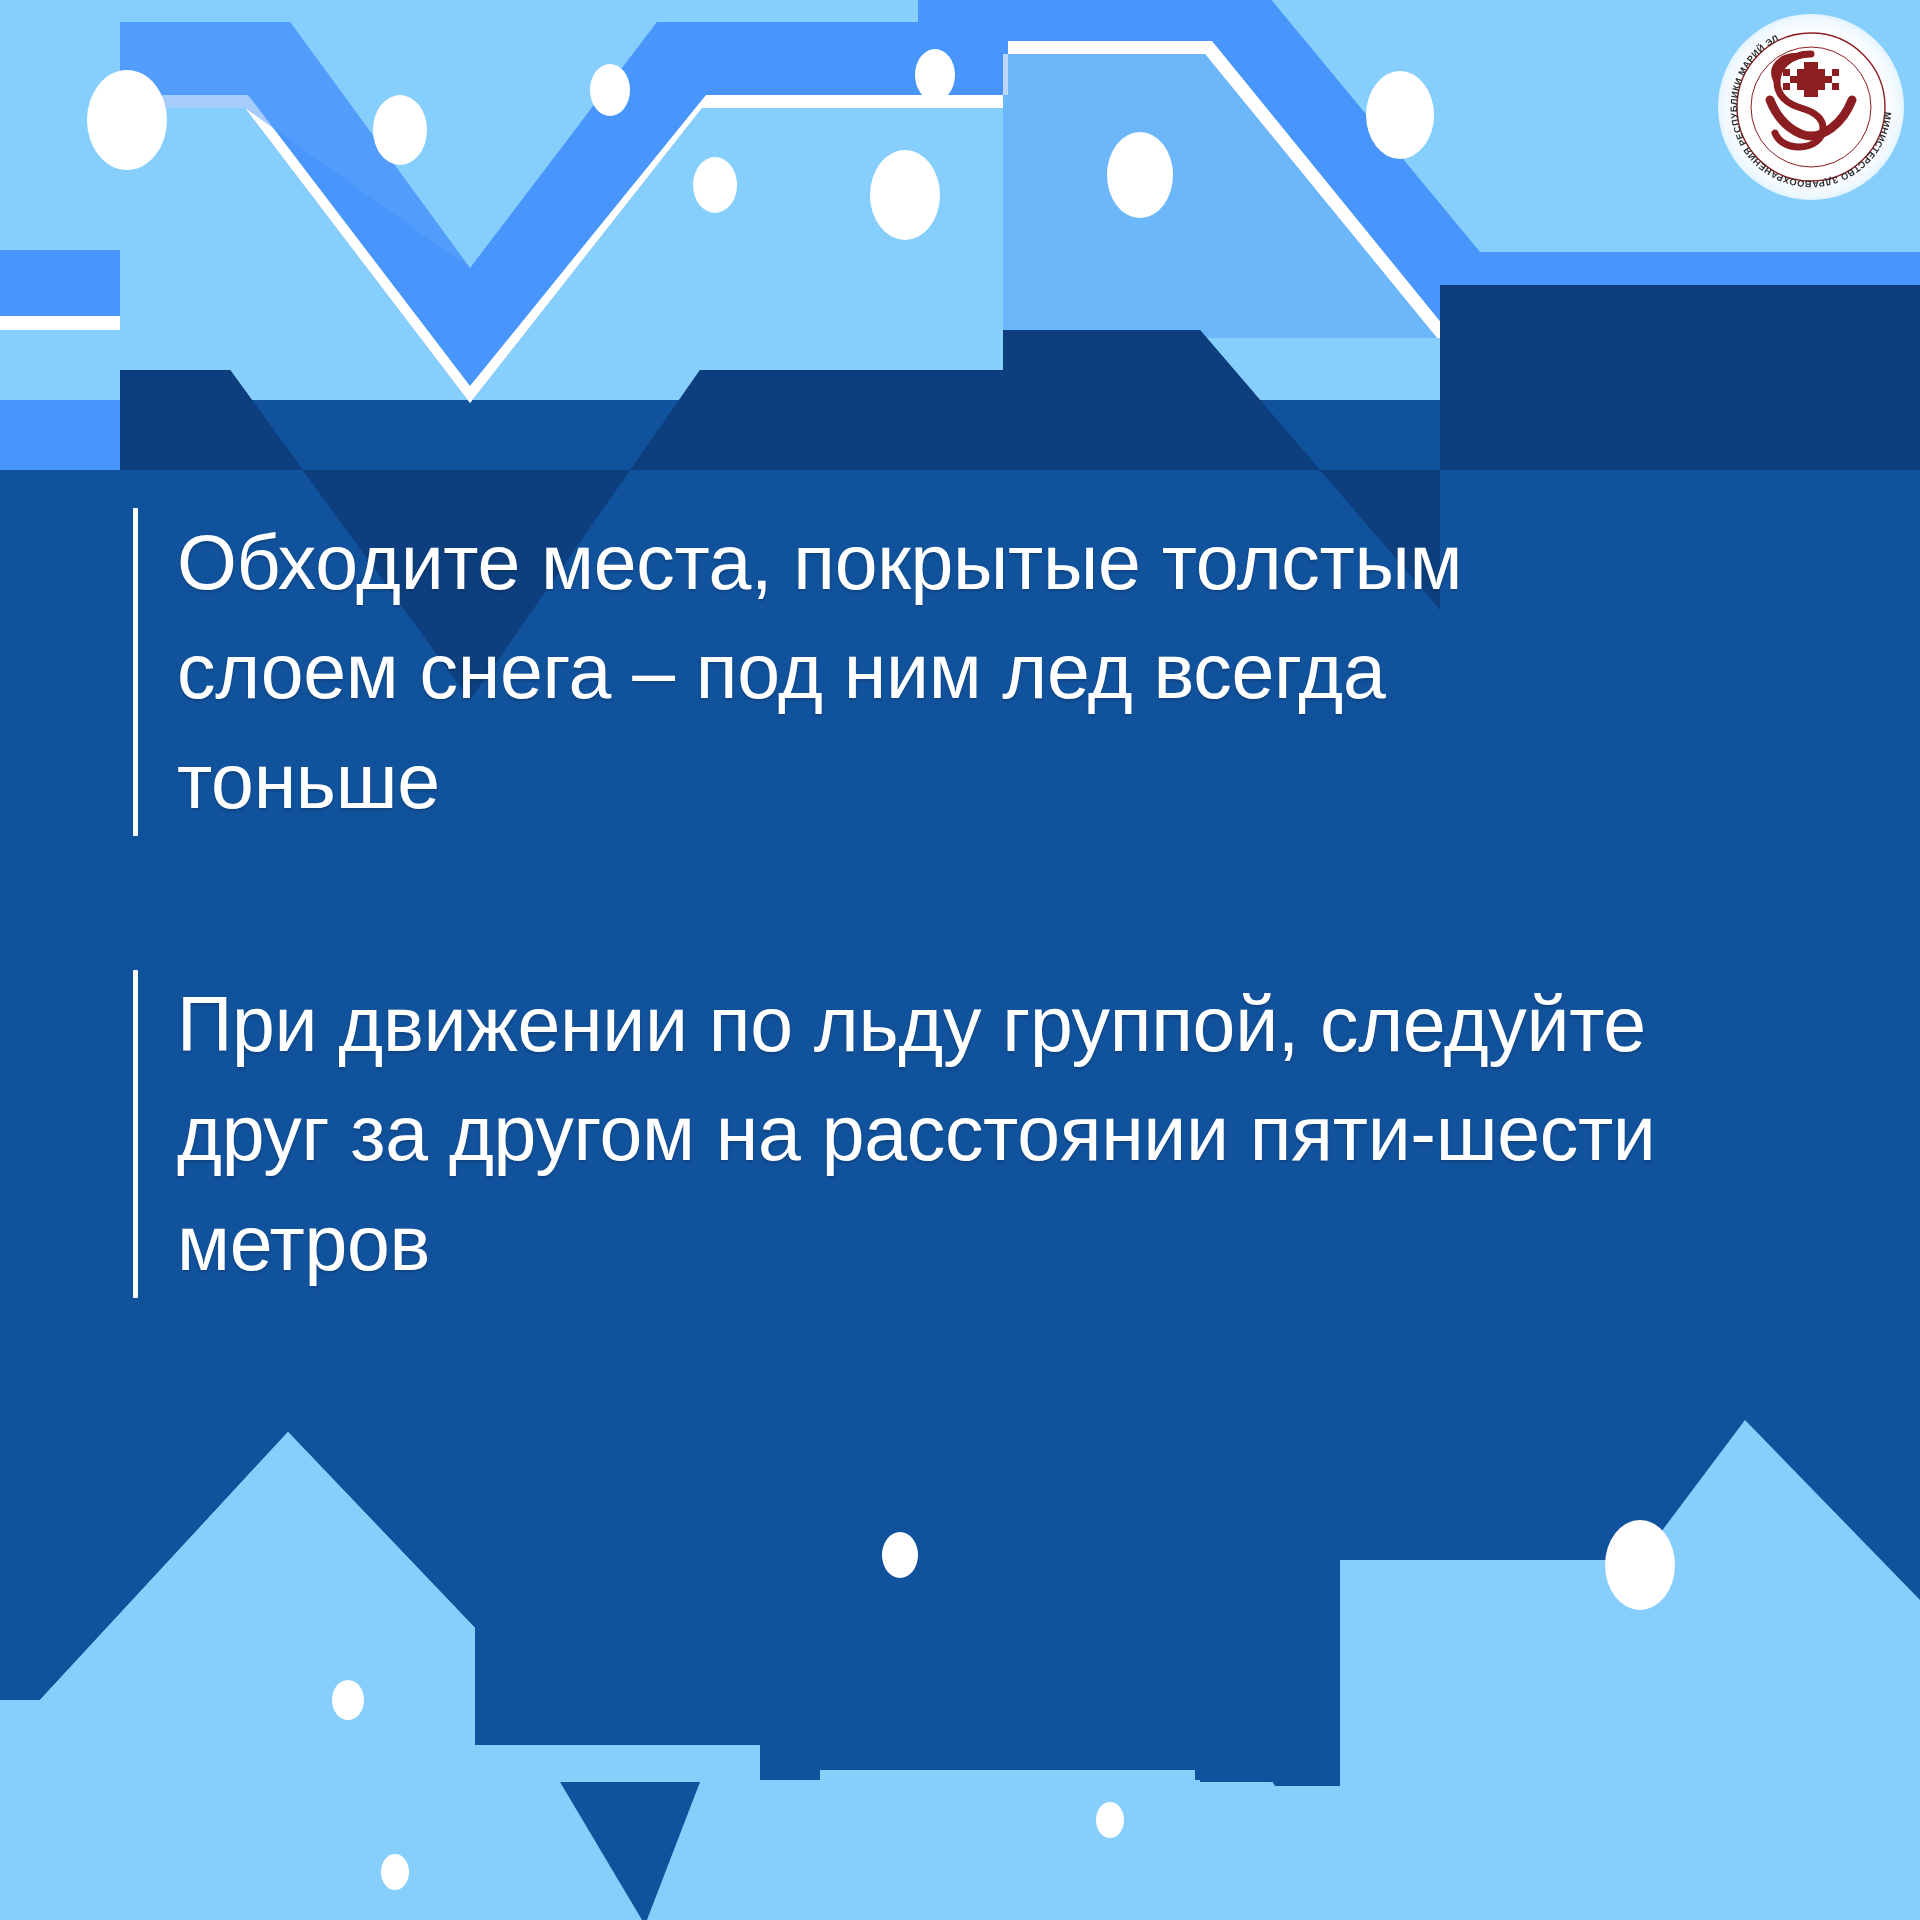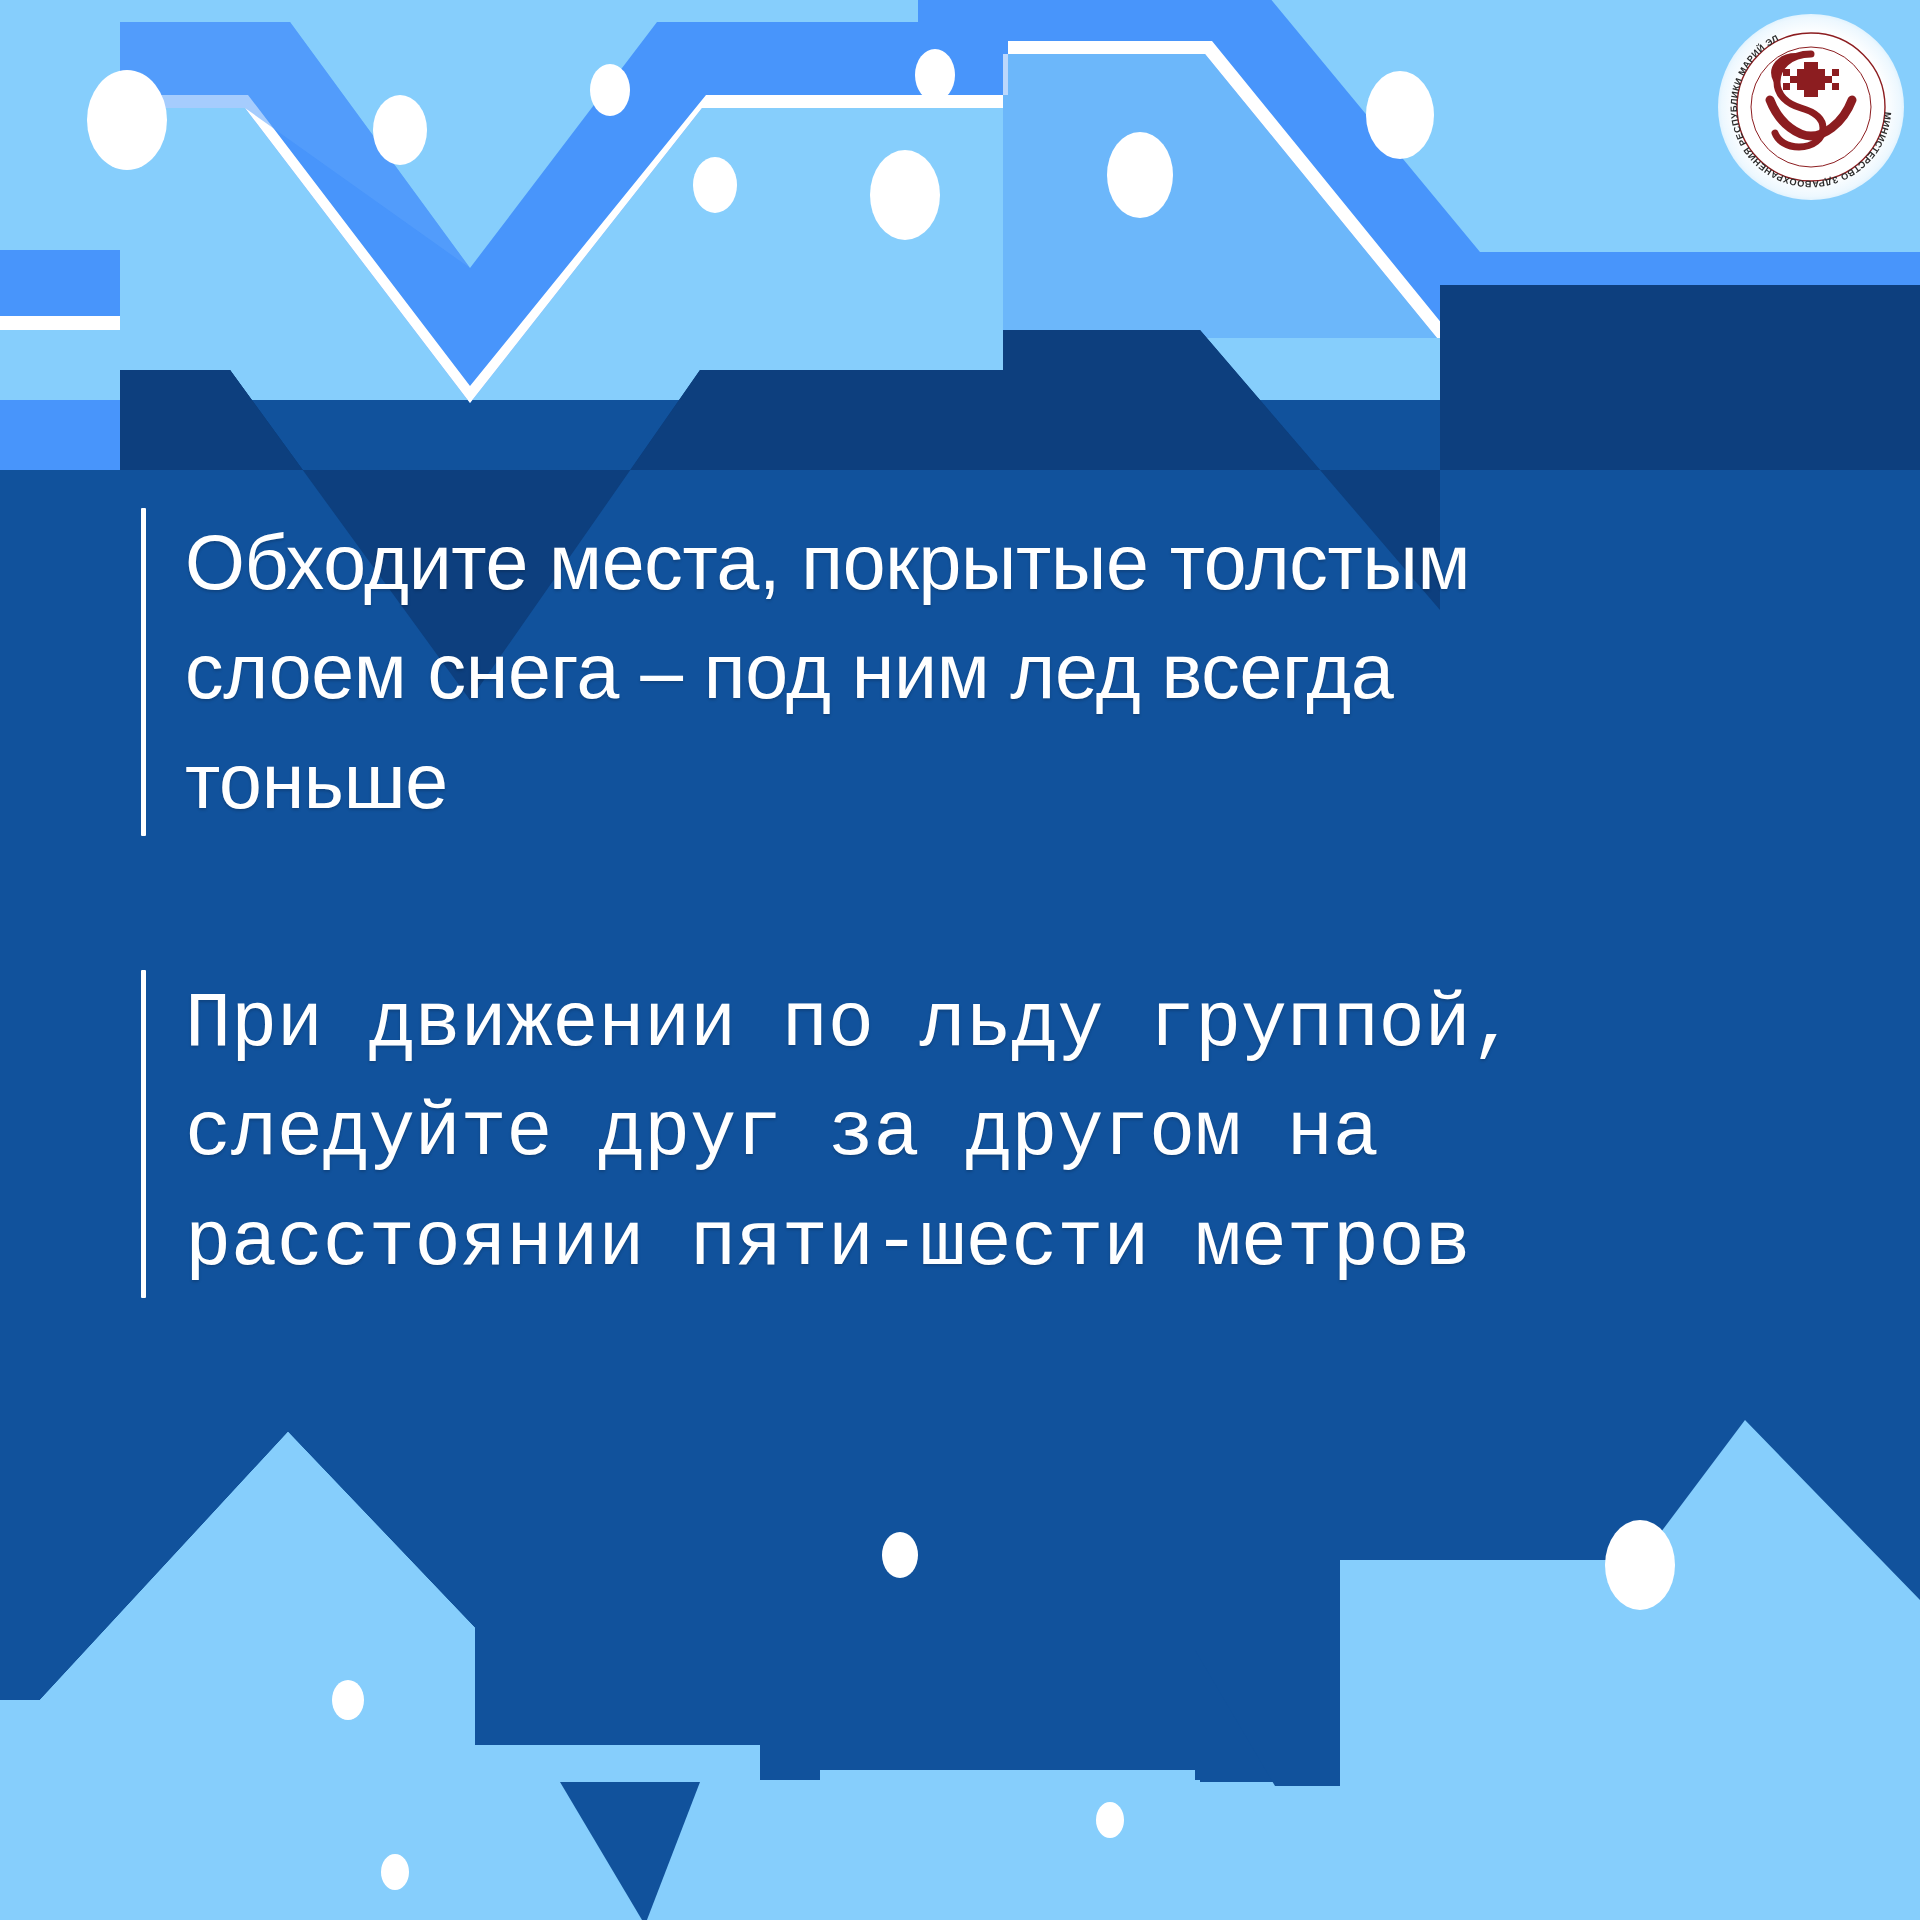--- a/index.html
+++ b/index.html
@@ -46,21 +46,21 @@
                 rgba(255,255,255,0) 100%);
   }
   #logo-badge svg {
     position: absolute;
     inset: 0;
   }
 
   
   #content {
     position: absolute;
-    left: 8px;
+    left: 0;
     top: 0;
     width: 1756px;
     height: 1920px;
   }
   .tip-block {
     position: absolute;
     display: flex;
     align-items: stretch;
   }
   .tip-bar {
@@ -76,21 +76,21 @@
     font-weight: 400;
     letter-spacing: -0.3px;
     padding-left: 39px;
     text-shadow: 0 2px 3px rgba(0,0,0,0.18);
   }
 
   #tip-block-1 { left: 133px; top: 508px; width: 1640px; }
   #tip-block-1 .tip-text { width: 1330px; }
 
   #tip-block-2 { left: 133px; top: 970px; width: 1720px; }
-  #tip-block-2 .tip-text { width: 1600px; font-family: Liberation Mono, monospace; }
+  #tip-block-2 .tip-text { width: 1600px; }
 </style>
 </head>
 <body>
 
 <div id="poster">
 
   <svg class="art-layer" viewBox="0 0 1920 1920" preserveAspectRatio="none">
 
     <rect x="0" y="0" width="1920" height="400" fill="#86cefc"></rect>
 

